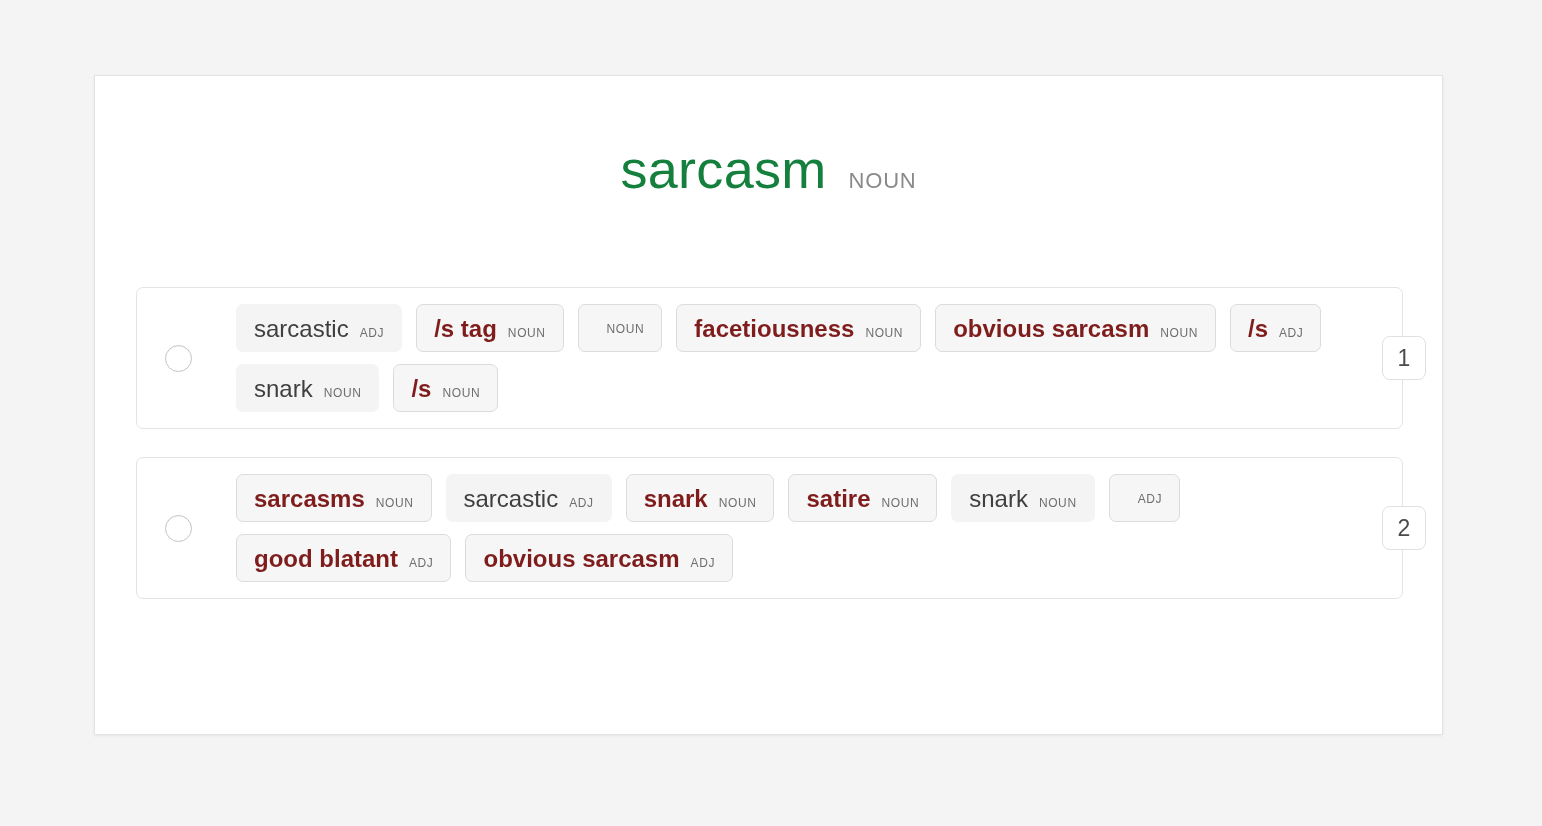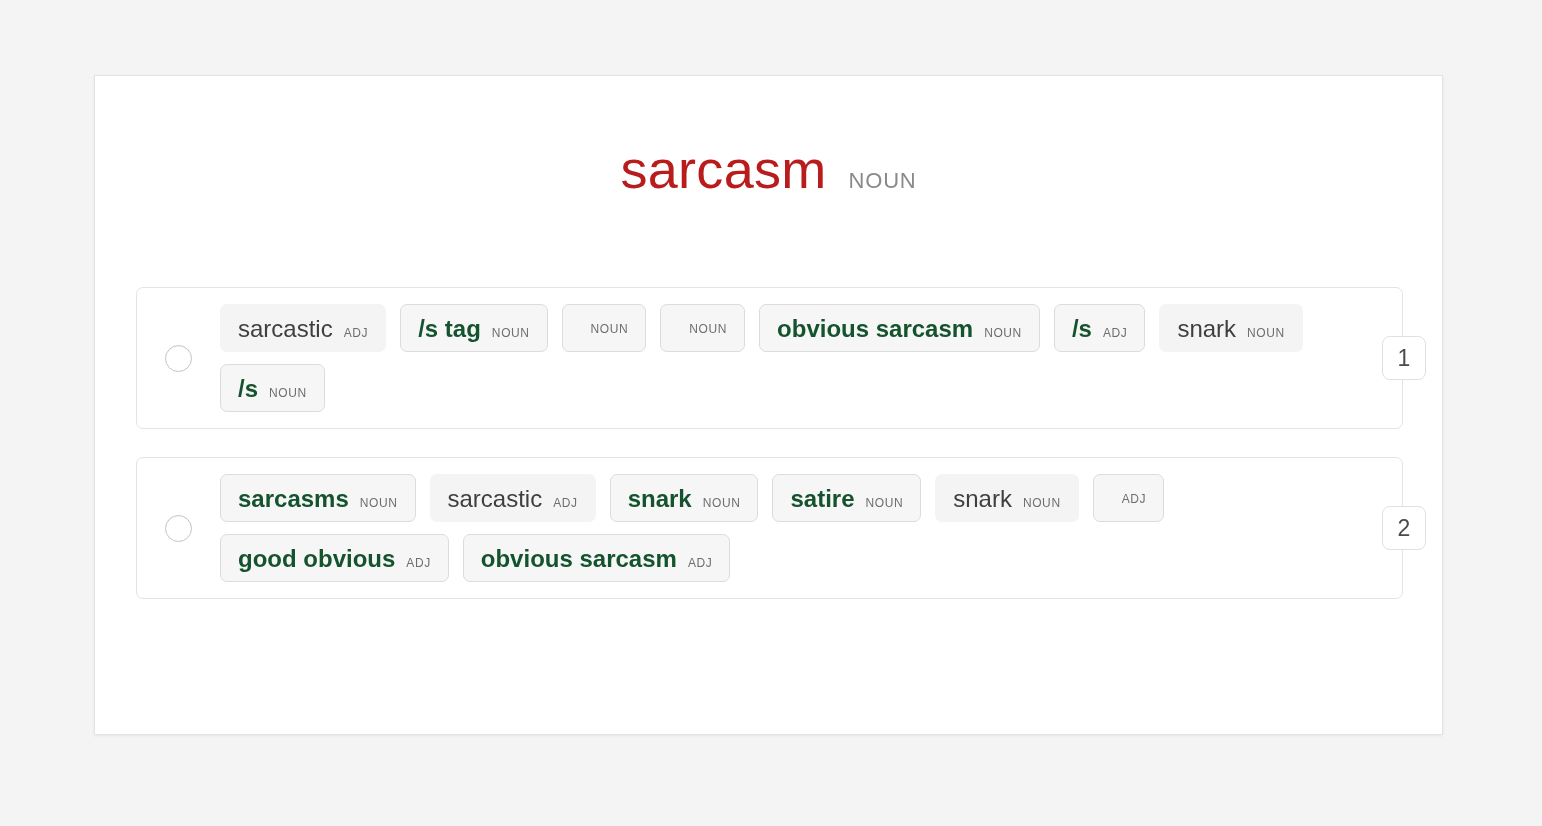--- a/index.html
+++ b/index.html
@@ -38,21 +38,21 @@
     position: absolute;
     top: 62px;
     left: 0;
     width: 100%;
     text-align: center;
     white-space: nowrap;
   }
   .headword {
     font-size: 54px;
     font-weight: 400;
-    color: #b91c1c;
+    color: #15803d;
     letter-spacing: 0.3px;
     vertical-align: baseline;
   }
   .headword-pos {
     font-size: 22px;
     font-weight: 400;
     color: #8a8a8a;
     letter-spacing: 0.8px;
     margin-left: 22px;
     vertical-align: baseline;
@@ -67,20 +67,21 @@
   }
 
   .group {
     position: relative;
     border: 1px solid #e4e4e4;
     border-radius: 7px;
     background: #ffffff;
     display: flex;
     padding: 16px 18px 16px 0;
     margin-bottom: 28px;
+    gap: 16px;
   }
 
   .group-radio-cell {
     width: 83px;
     flex: 0 0 83px;
     display: flex;
     align-items: center;
     justify-content: center;
     align-self: stretch;
   }
@@ -117,21 +118,21 @@
     background: #f6f6f6;
     border-color: #dcdcdc;
   }
   .tag-word {
     font-size: 24px;
     color: #3f3f3f;
     line-height: 48px;
   }
   .tag.bordered .tag-word {
     font-weight: 700;
-    color: #14532d;
+    color: #7f1d1d;
   }
   .tag-pos {
     font-size: 12px;
     color: #6e6e6e;
     letter-spacing: 0.6px;
     margin-left: 11px;
     line-height: 48px;
   }
 
   
@@ -174,20 +175,21 @@
               <span class="tag-pos">ADJ</span>
             </div>
             <div class="tag bordered">
               <span class="tag-word">/s tag</span>
               <span class="tag-pos">NOUN</span>
             </div>
             <div class="tag bordered">
               <span class="tag-pos">NOUN</span>
             </div>
             <div class="tag bordered">
+              <span class="tag-word">facetiousness</span>
               <span class="tag-pos">NOUN</span>
             </div>
             <div class="tag bordered">
               <span class="tag-word">obvious sarcasm</span>
               <span class="tag-pos">NOUN</span>
             </div>
             <div class="tag bordered">
               <span class="tag-word">/s</span>
               <span class="tag-pos">ADJ</span>
             </div>
@@ -224,21 +226,21 @@
               <span class="tag-pos">NOUN</span>
             </div>
             <div class="tag">
               <span class="tag-word">snark</span>
               <span class="tag-pos">NOUN</span>
             </div>
             <div class="tag bordered">
               <span class="tag-pos">ADJ</span>
             </div>
             <div class="tag bordered">
-              <span class="tag-word">good obvious</span>
+              <span class="tag-word">good blatant</span>
               <span class="tag-pos">ADJ</span>
             </div>
             <div class="tag bordered">
               <span class="tag-word">obvious sarcasm</span>
               <span class="tag-pos">ADJ</span>
             </div>
           </div>
           <div class="badge">2</div>
         </div>
       </div>

